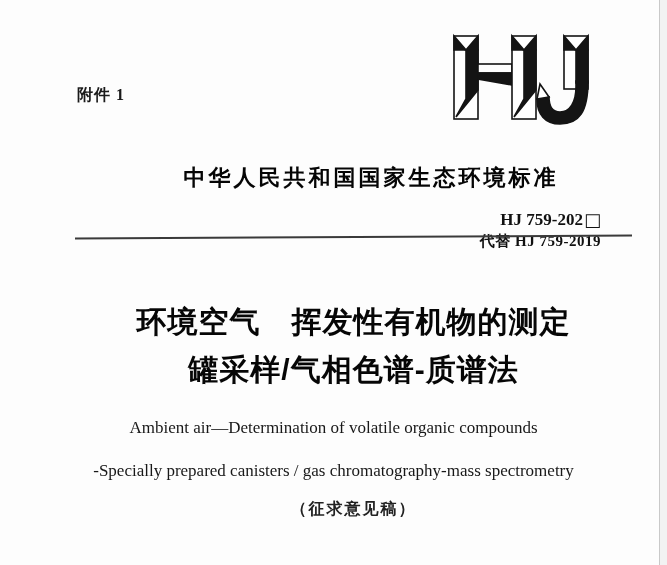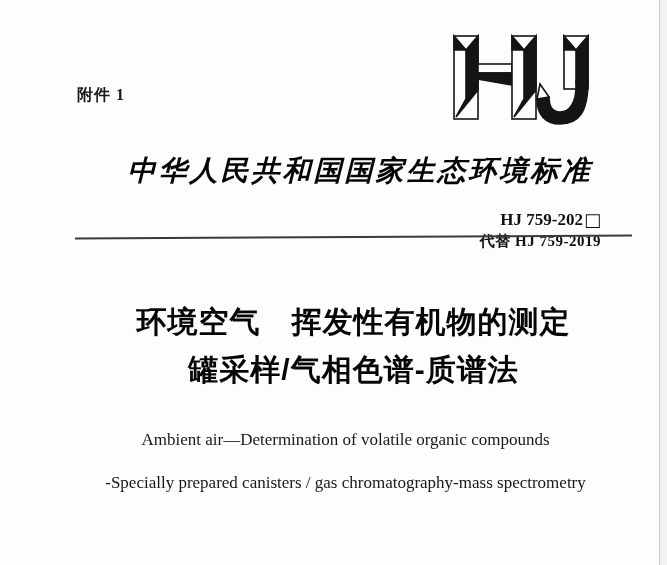--- a/index.html
+++ b/index.html
@@ -16,25 +16,24 @@
     background:#f2f2f2;border-left:1px solid #c9c9c9;
   }
   .attachment{
     position:absolute;left:77px;top:85px;
     font-size:16px;font-weight:600;letter-spacing:1px;
     font-family:"Liberation Serif","DejaVu Serif",serif;
   }
   .logo{position:absolute;left:452px;top:33px;width:140px;height:95px;}
   .sr-only{position:absolute;width:1px;height:1px;overflow:hidden;clip:rect(0 0 0 0);white-space:nowrap;}
   .org-title{
-    position:absolute;left:62px;top:146px;width:584px;margin:6px;
+    position:absolute;left:62px;top:146px;width:584px;margin:17px;
     text-align:center;white-space:nowrap;
-    font-size:28px;font-weight:700;letter-spacing:3px;color:#050505;
+    font-size:22px;font-weight:700;letter-spacing:3px;color:#050505;
     font-family:"Liberation Serif","DejaVu Serif",serif;
-    font-style:italic;
   }
   .std-block{
     position:absolute;right:66px;top:208px;text-align:right;
     font-family:"Liberation Serif","DejaVu Serif",serif;color:#111;
   }
   .std-number{font-size:17px;font-weight:700;line-height:23px;}
   .year-box{
     font-family:"DejaVu Sans",sans-serif;font-weight:400;font-size:18px;
     vertical-align:-1px;margin-left:1px;
   }
@@ -43,21 +42,21 @@
     position:absolute;left:75px;top:236px;width:557px;height:2px;
     background:#3a3a3a;transform:rotate(-0.3deg);
   }
   .title-zh{
     position:absolute;left:55px;top:298px;width:597px;margin:0;
     text-align:center;color:#060606;
     font-family:"Liberation Sans","DejaVu Sans",sans-serif;
     font-size:30px;font-weight:700;line-height:48px;letter-spacing:1px;
   }
   .title-en{
-    position:absolute;left:55px;width:557px;margin:12px;text-align:center;
+    position:absolute;left:55px;width:557px;margin:0;text-align:center;
     font-family:"Liberation Serif","DejaVu Serif",serif;
     font-size:17px;font-weight:400;color:#181818;white-space:nowrap;
   }
   .title-en.l1{top:418px;}
   .title-en.l2{top:461px;}
   .draft-note{
     position:absolute;left:75px;top:499px;width:557px;margin:0;text-align:center;
     font-family:"Liberation Sans","DejaVu Sans",sans-serif;
     font-size:16px;font-weight:600;letter-spacing:2px;color:#222;
   }
@@ -108,15 +107,16 @@
 
   <h2 class="title-zh">
     <div>环境空气　挥发性有机物的测定</div>
     <div>罐采样/气相色谱-质谱法</div>
   </h2>
 
   <p class="title-en l1">Ambient air—Determination of volatile organic compounds</p>
 
   <p class="title-en l2">-Specially prepared canisters / gas chromatography-mass spectrometry</p>
 
+  <p class="draft-note">（征求意见稿）</p>
 
   <div class="page-edge"></div>
 </div>
 
 </body></html>

